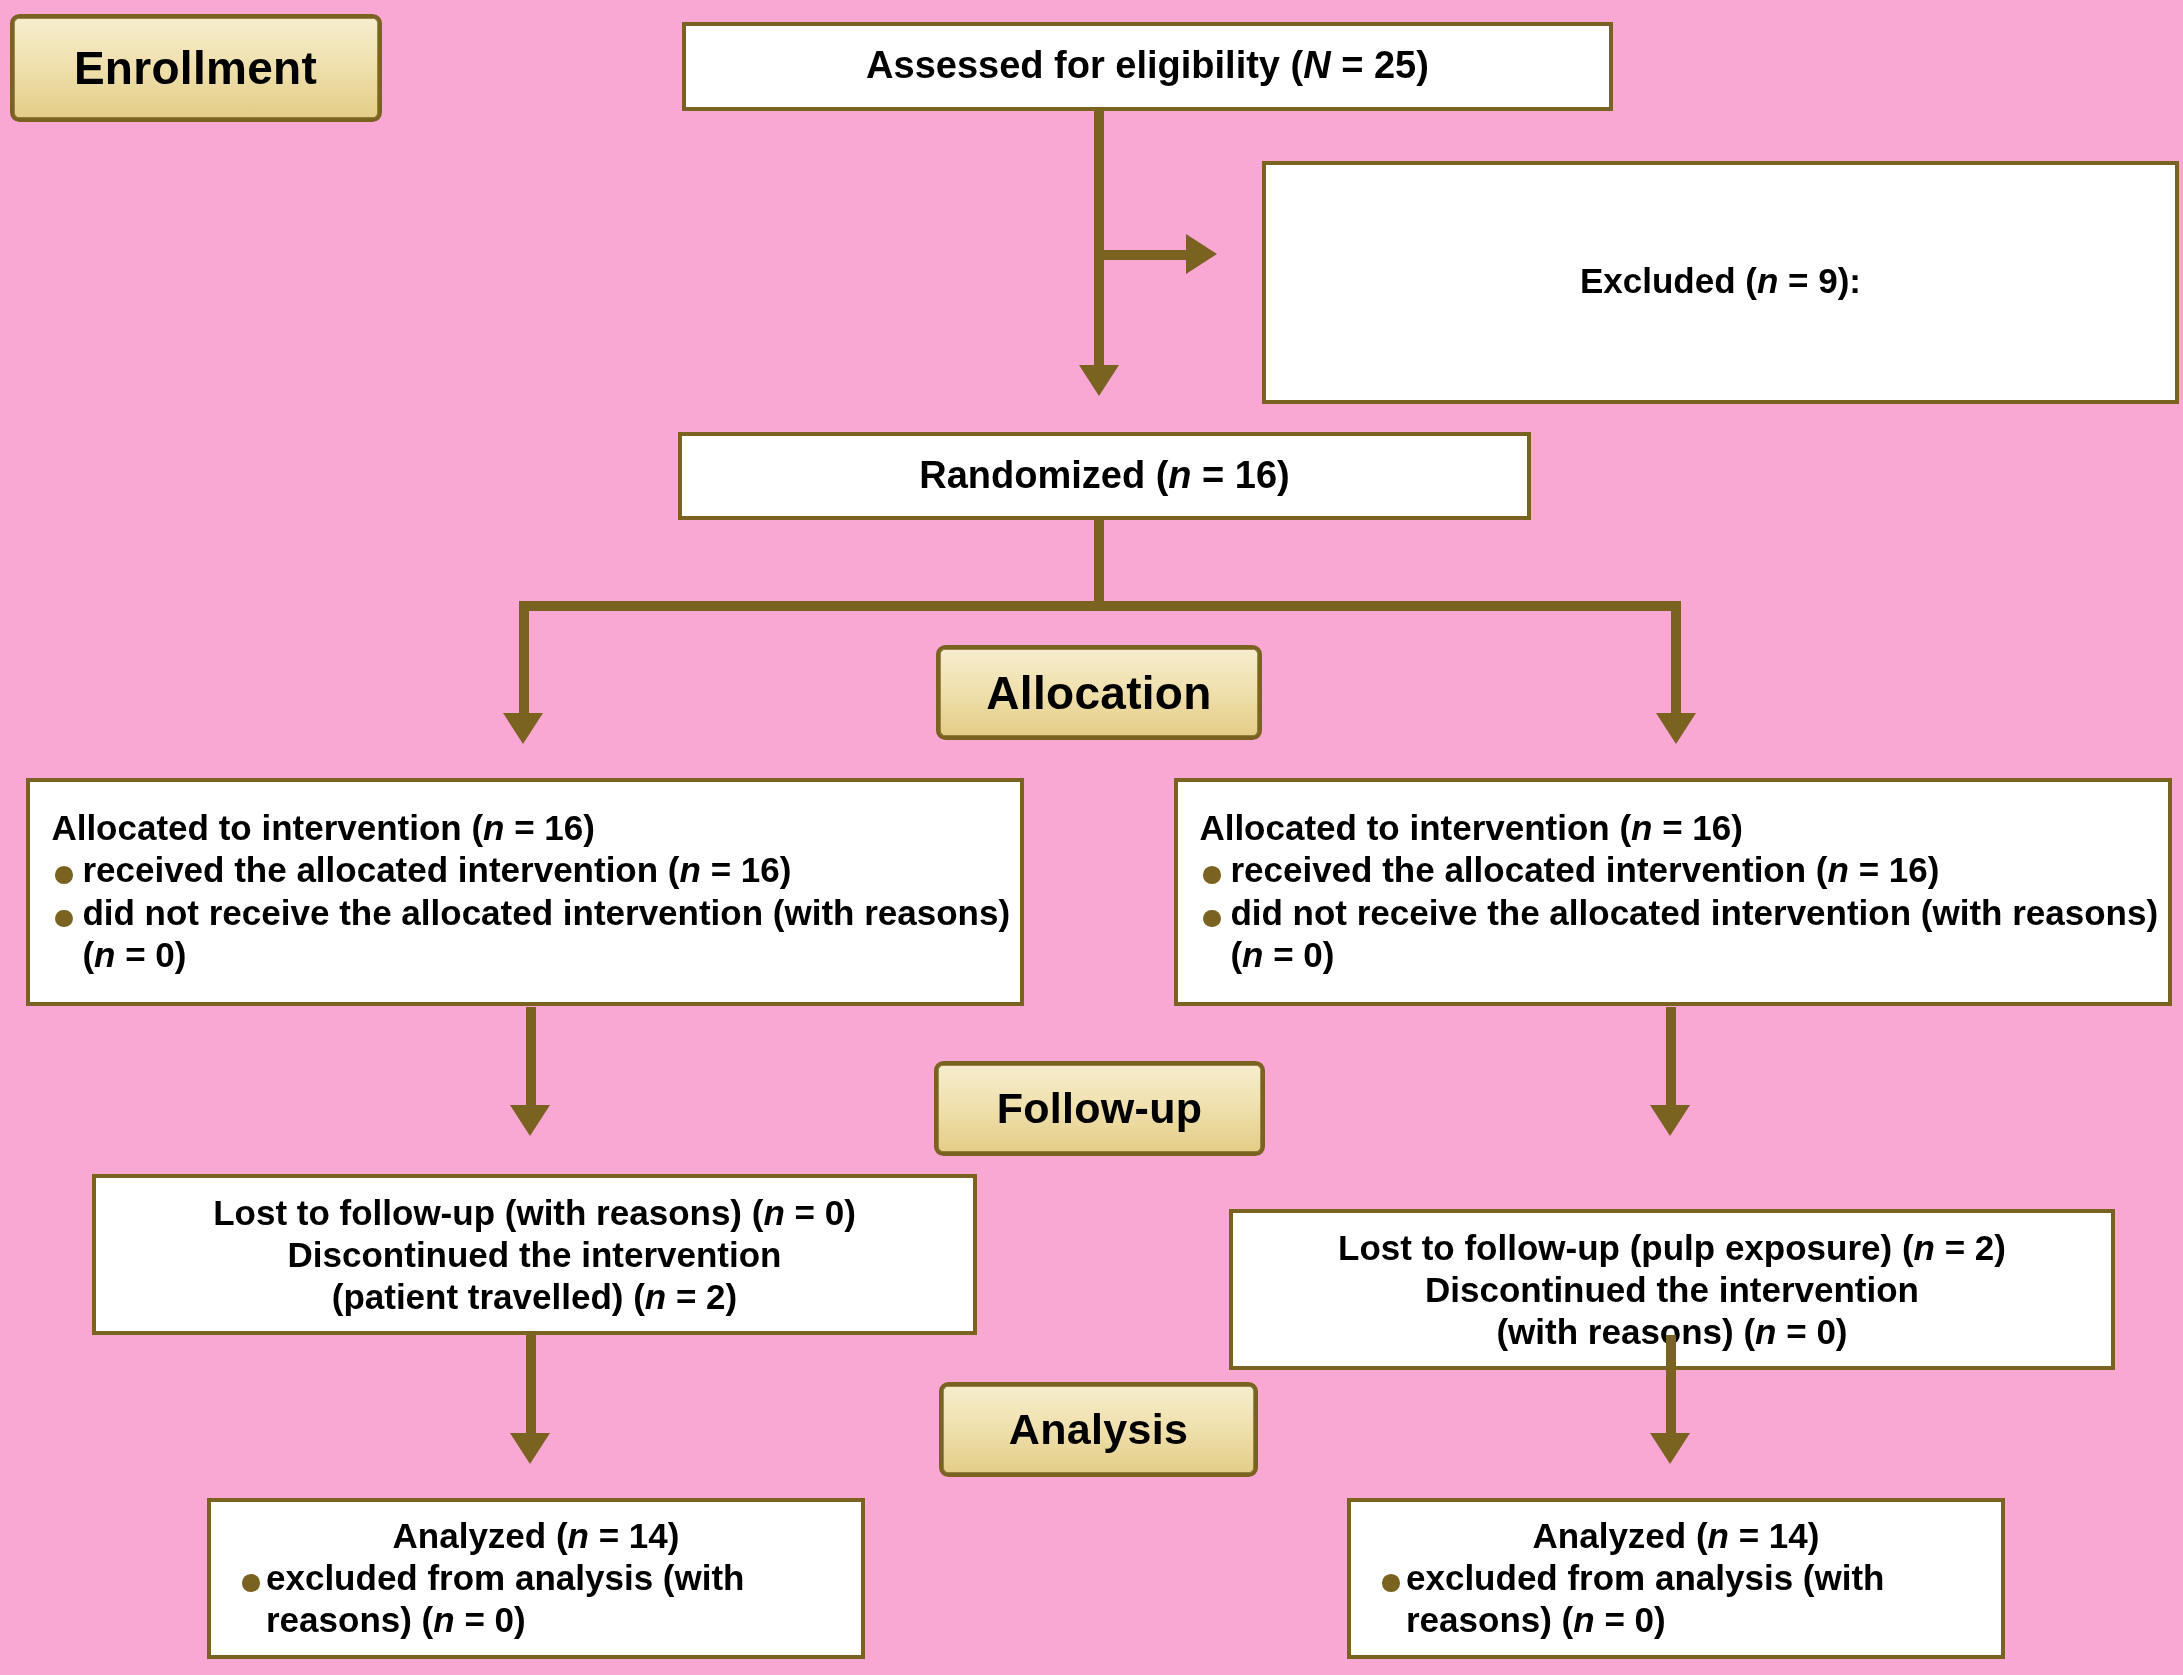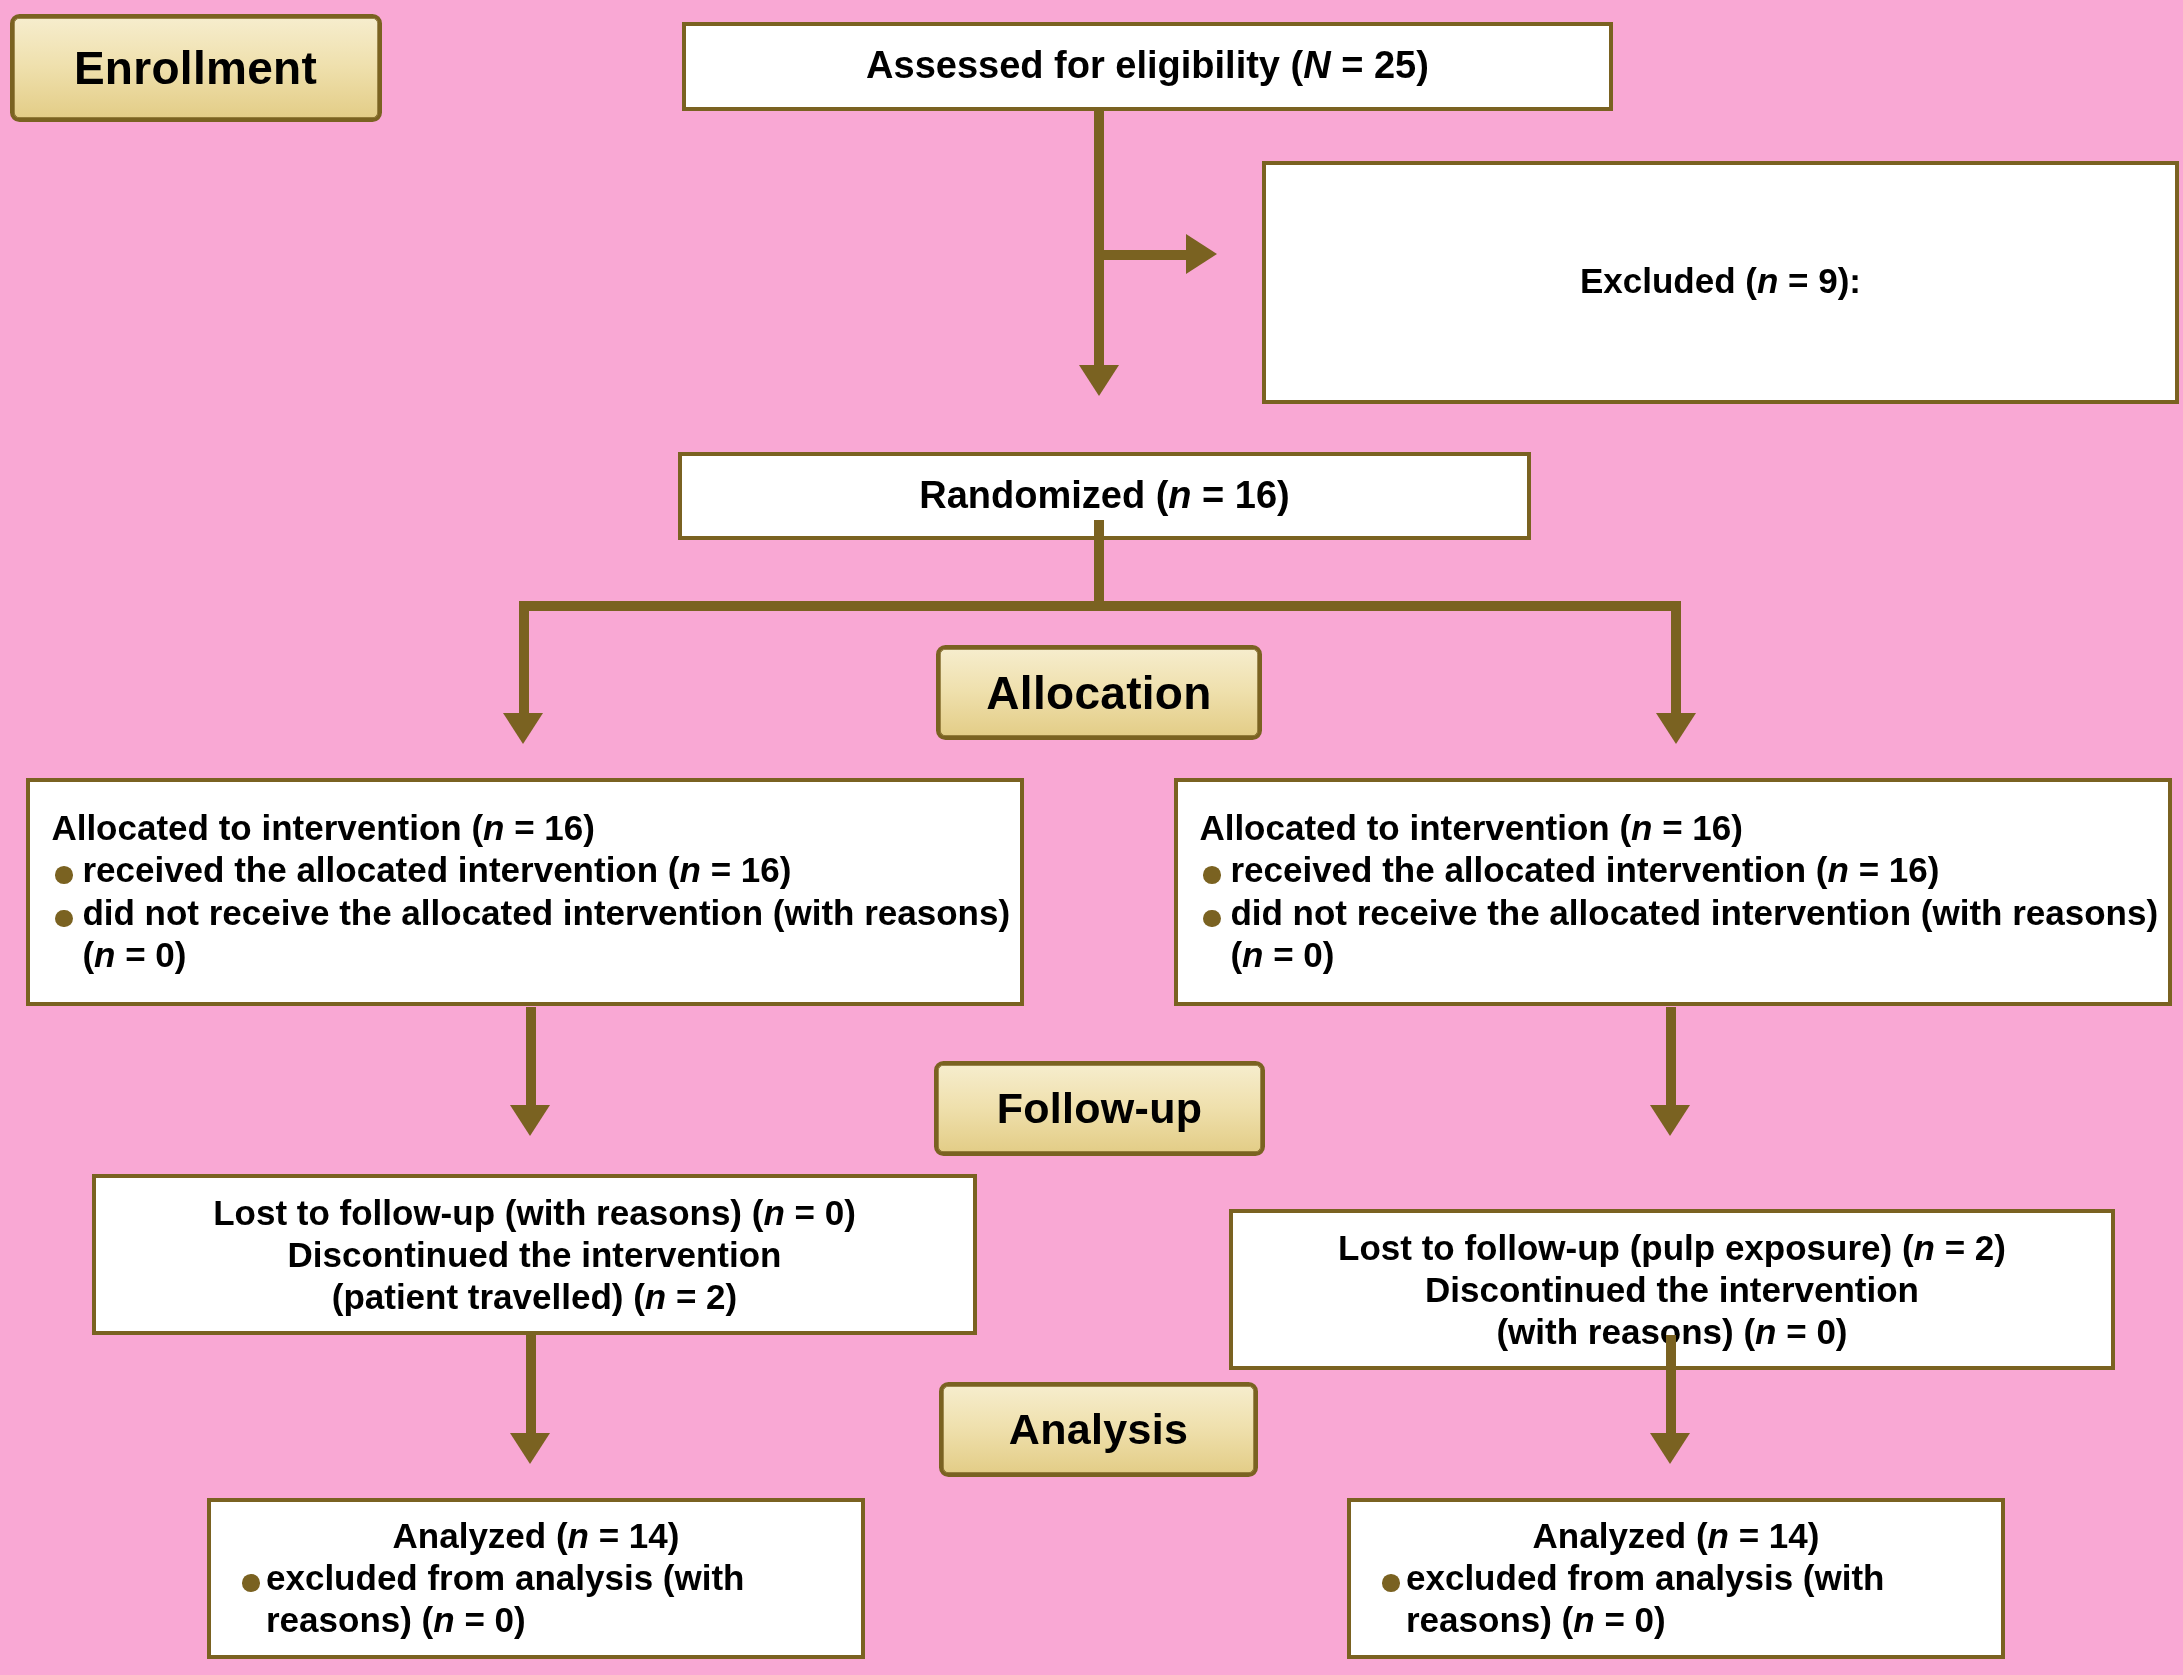--- a/index.html
+++ b/index.html
@@ -109,21 +109,21 @@
 
   <div class="line" style="left:1094px; top:250px; width:95px; height:9.5px;"></div>
   <div class="arrow-right" style="left:1186px; top:234px;"></div>
 
   <div class="box" style="left:1254px; top:161px; width:917px; height:243px; font-size:35px; padding:9.5px 6.8px 9.5px 6.8px;margin-left:8px;">
     <div class="center" style="margin-bottom:4px;">
       <span>Excluded (</span><span class="ital">n</span><span> = 9):</span>
     </div>
   </div>
 
-  <div class="box center" style="left:678px; top:432px; width:853px; height:88px; font-size:38px; align-items:center;margin-top:20px;">
+  <div class="box center" style="left:678px; top:432px; width:853px; height:88px; font-size:38px; align-items:center;">
     <div>
       <span>Randomized (</span><span class="ital">n</span><span> = 16)</span>
     </div>
   </div>
 
   <div class="line" style="left:1094px; top:520px; width:9.5px; height:86px;"></div>
   <div class="line" style="left:519px; top:601px; width:1162px; height:9.5px;"></div>
   <div class="line" style="left:519px; top:601px; width:9.5px; height:115px;"></div>
   <div class="arrow-down" style="left:503px; top:713px;"></div>
   <div class="line" style="left:1671px; top:601px; width:9.5px; height:115px;"></div>

